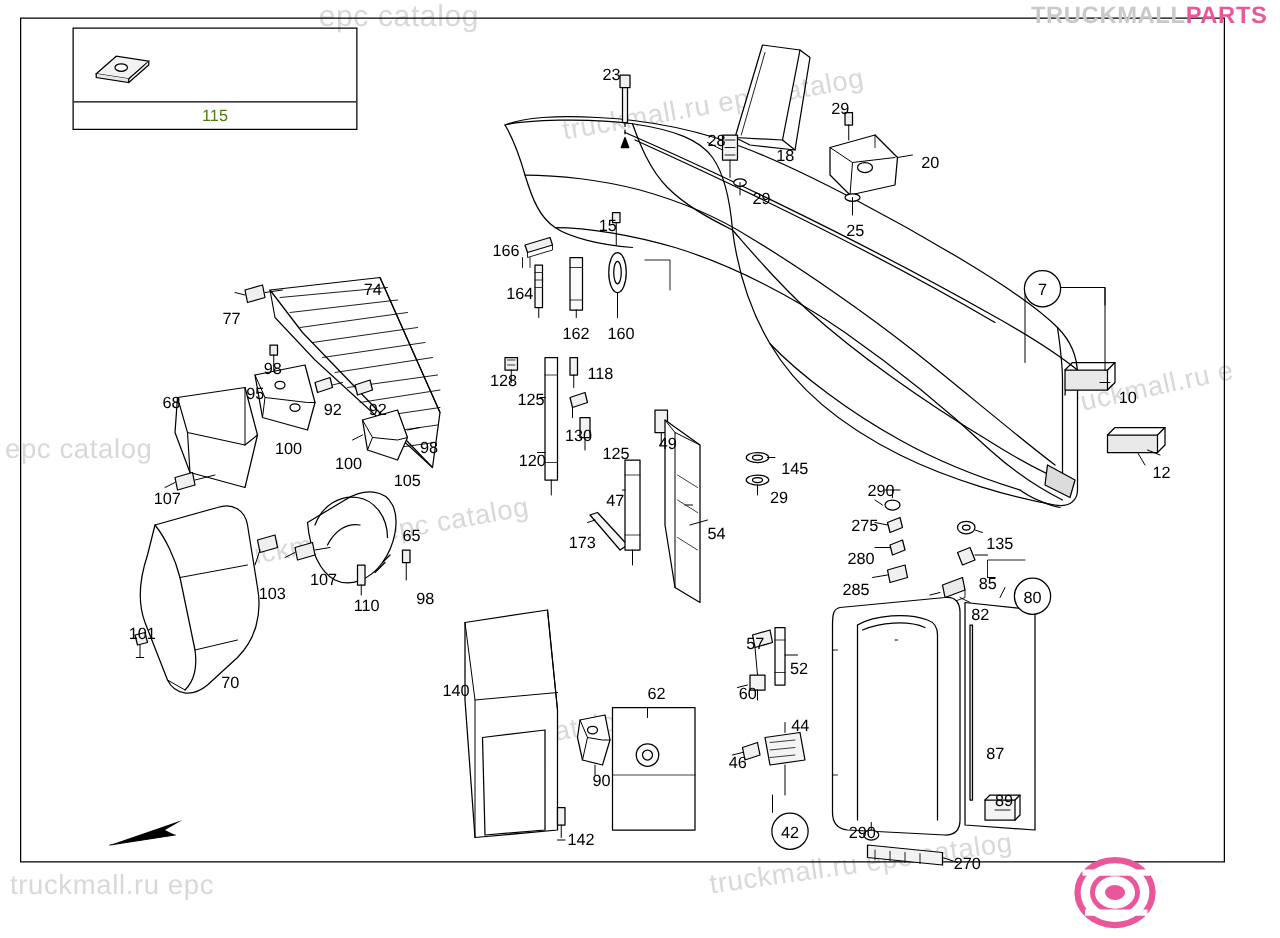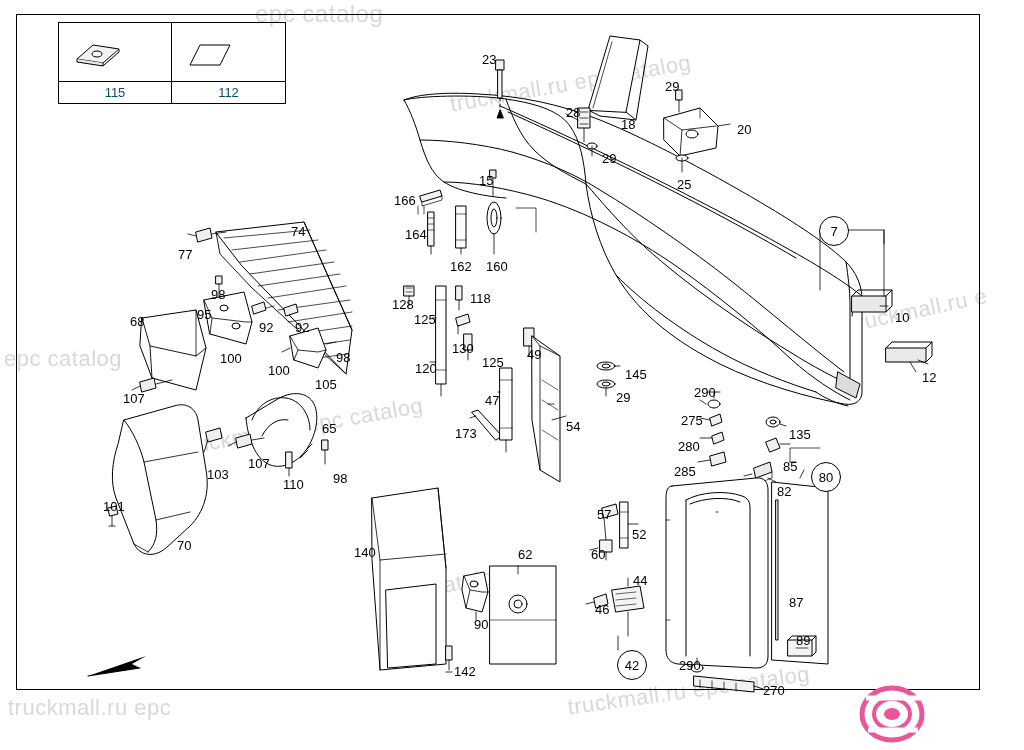--- a/index.html
+++ b/index.html
@@ -50,21 +50,21 @@
     position: absolute;
     left: 0;
     right: 0;
     bottom: 0;
     height: 22px;
     border-top: 1px solid #000;
     display: flex;
     align-items: center;
     justify-content: center;
     font-size: 13px;
-    color: #0c4a6e;
+    color: #4d7c0f;
     box-sizing: border-box;
   }
   .legend-art {
     position: absolute;
     left: 0; right: 0; top: 0; bottom: 22px;
   }
   .num {
     position: absolute;
     font-size: 13px;
     color: #000;
@@ -142,28 +142,20 @@
     <div class="legend-cell">
       <div class="legend-art">
         <svg viewBox="0 0 76 58" width="76" height="58">
           <path d="M18,36 L34,22 L60,26 L44,40 Z" fill="#f2f2f2" stroke="#000" stroke-width="1"></path>
           <ellipse cx="38" cy="31" rx="5" ry="3" fill="#fff" stroke="#000" stroke-width="1"></ellipse>
           <path d="M18,36 L18,39 L44,43 L44,40" fill="#e8e8e8" stroke="#000" stroke-width="1"></path>
           <path d="M44,43 L60,29 L60,26" fill="#e8e8e8" stroke="#000" stroke-width="1"></path>
         </svg>
       </div>
       <div class="legend-label">115</div>
-    </div>
-    <div class="legend-cell">
-      <div class="legend-art">
-        <svg viewBox="0 0 76 58" width="76" height="58">
-          <path d="M18,42 L28,22 L58,22 L48,42 Z" fill="#fff" stroke="#000" stroke-width="1"></path>
-        </svg>
-      </div>
-      <div class="legend-label">112</div>
     </div>
   </div>
 
   <svg class="art" viewBox="0 0 1024 750">
     <g fill="none" stroke="#000" stroke-width="1" stroke-linejoin="round" stroke-linecap="round">
 
       <path d="M404,100 C420,96 470,94 506,99 C540,104 560,112 570,126
                C580,140 584,160 586,184
                C590,215 600,248 616,275
                C640,316 680,344 720,364
@@ -525,34 +517,37 @@
     <div class="num" style="left:789px; top:428px;">135</div>
     <div class="num" style="left:783px; top:460px;">85</div>
     <div class="num" style="left:777px; top:485px;">82</div>
     <div class="circ" style="left:811px; top:462px;">80</div>
     <div class="num" style="left:597px; top:508px;">57</div>
     <div class="num" style="left:632px; top:528px;">52</div>
     <div class="num" style="left:591px; top:548px;">60</div>
     <div class="num" style="left:354px; top:546px;">140</div>
     <div class="num" style="left:518px; top:548px;">62</div>
     <div class="num" style="left:633px; top:574px;">44</div>
-    <div class="num" style="left:595px; top:603px;">46</div>
+    <div class="num" style="left:583px; top:603px;">46</div>
     <div class="num" style="left:474px; top:618px;">90</div>
     <div class="num" style="left:789px; top:596px;">87</div>
     <div class="num" style="left:796px; top:634px;">89</div>
     <div class="circ" style="left:617px; top:650px;">42</div>
     <div class="num" style="left:454px; top:665px;">142</div>
     <div class="num" style="left:679px; top:659px;">290</div>
     <div class="num" style="left:763px; top:684px;">270</div>
   </div>
 
   <div class="logo">
     <svg viewBox="0 0 168 78" width="168" height="78">
       <g transform="translate(14,18)">
         <ellipse cx="30" cy="30" rx="30" ry="26" fill="none" stroke="#e9569a" stroke-width="5"></ellipse>
         <ellipse cx="30" cy="30" rx="18" ry="15" fill="none" stroke="#e9569a" stroke-width="4"></ellipse>
         <ellipse cx="30" cy="30" rx="8" ry="6" fill="#e9569a"></ellipse>
         <path d="M4,14 L58,14" stroke="#ffffff" stroke-width="5"></path>
         <path d="M6,46 L56,46" stroke="#ffffff" stroke-width="5"></path>
       </g>
     </svg>
   </div>
+  <div class="logo-text">
+    <span>TRUCKMALL</span><span class="pink">PARTS</span>
+  </div>
 </div>
 
 </body></html>

